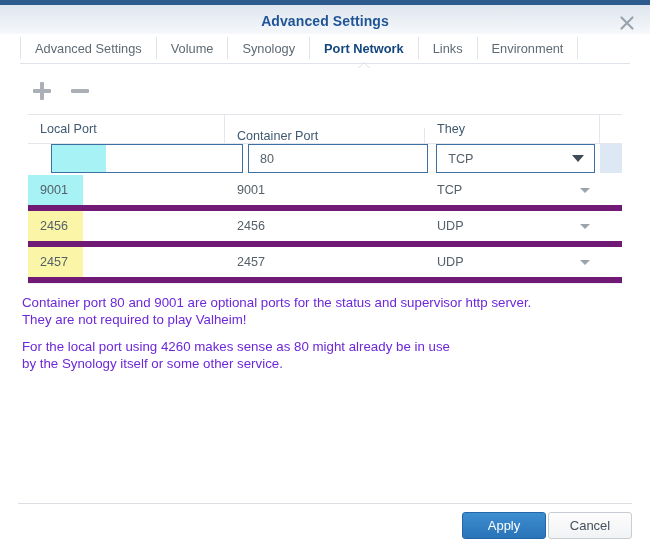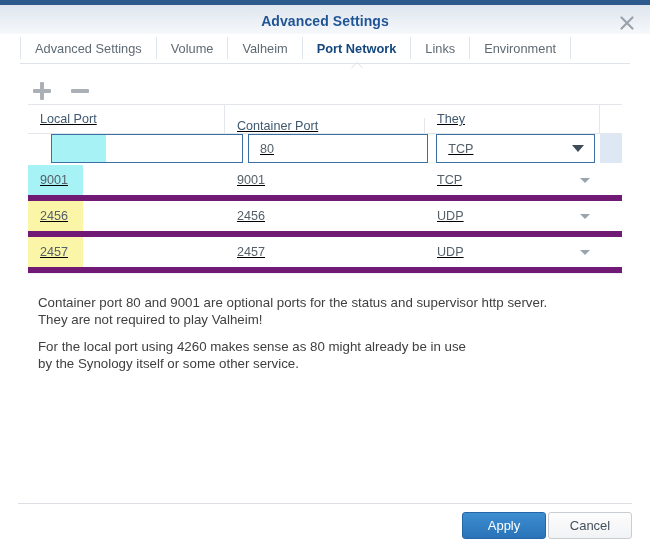--- a/index.html
+++ b/index.html
@@ -134,24 +134,23 @@
     position: absolute;
     left: 10px; top: 3px;
     width: 4px; height: 18px;
     background: #aab0b6;
     border-radius: 1px;
   }
 
   
   .grid {
     position: absolute;
-    top: 104px;
+    top: 114px;
     left: 28px;
     width: 594px;
-    text-decoration: underline;
   }
   .grid-header {
     display: flex;
     height: 28px;
     border-top: 1px solid #e3e7eb;
     border-bottom: 1px solid #e3e7eb;
     background: #ffffff;
   }
   .grid-header .th {
     font-size: 12.6px;
@@ -286,24 +285,23 @@
     height: 1px;
     background: #eef1f4;
     width: 594px;
   }
 
   
   .desc {
     position: absolute;
     left: 22px;
     font-size: 13.3px;
-    color: #404040;
+    color: #6d28d9;
     line-height: 17px;
     white-space: pre-line;
-    margin-left: 16px;
   }
   .desc-1 { top: 294px; }
   .desc-2 { top: 338px; }
 
   
   .footer-sep {
     position: absolute;
     top: 503px;
     left: 18px;
     width: 614px;
@@ -360,21 +358,21 @@
   <div class="tab-divider"></div>
   <div class="tab">
     <span>Advanced Settings</span>
   </div>
   <div class="tab-divider"></div>
   <div class="tab">
     <span>Volume</span>
   </div>
   <div class="tab-divider"></div>
   <div class="tab">
-    <span>Valheim</span>
+    <span>Synology</span>
   </div>
   <div class="tab-divider"></div>
   <div class="tab active">
     <span>Port Network</span>
   </div>
   <div class="tab-divider"></div>
   <div class="tab">
     <span>Links</span>
   </div>
   <div class="tab-divider"></div>

